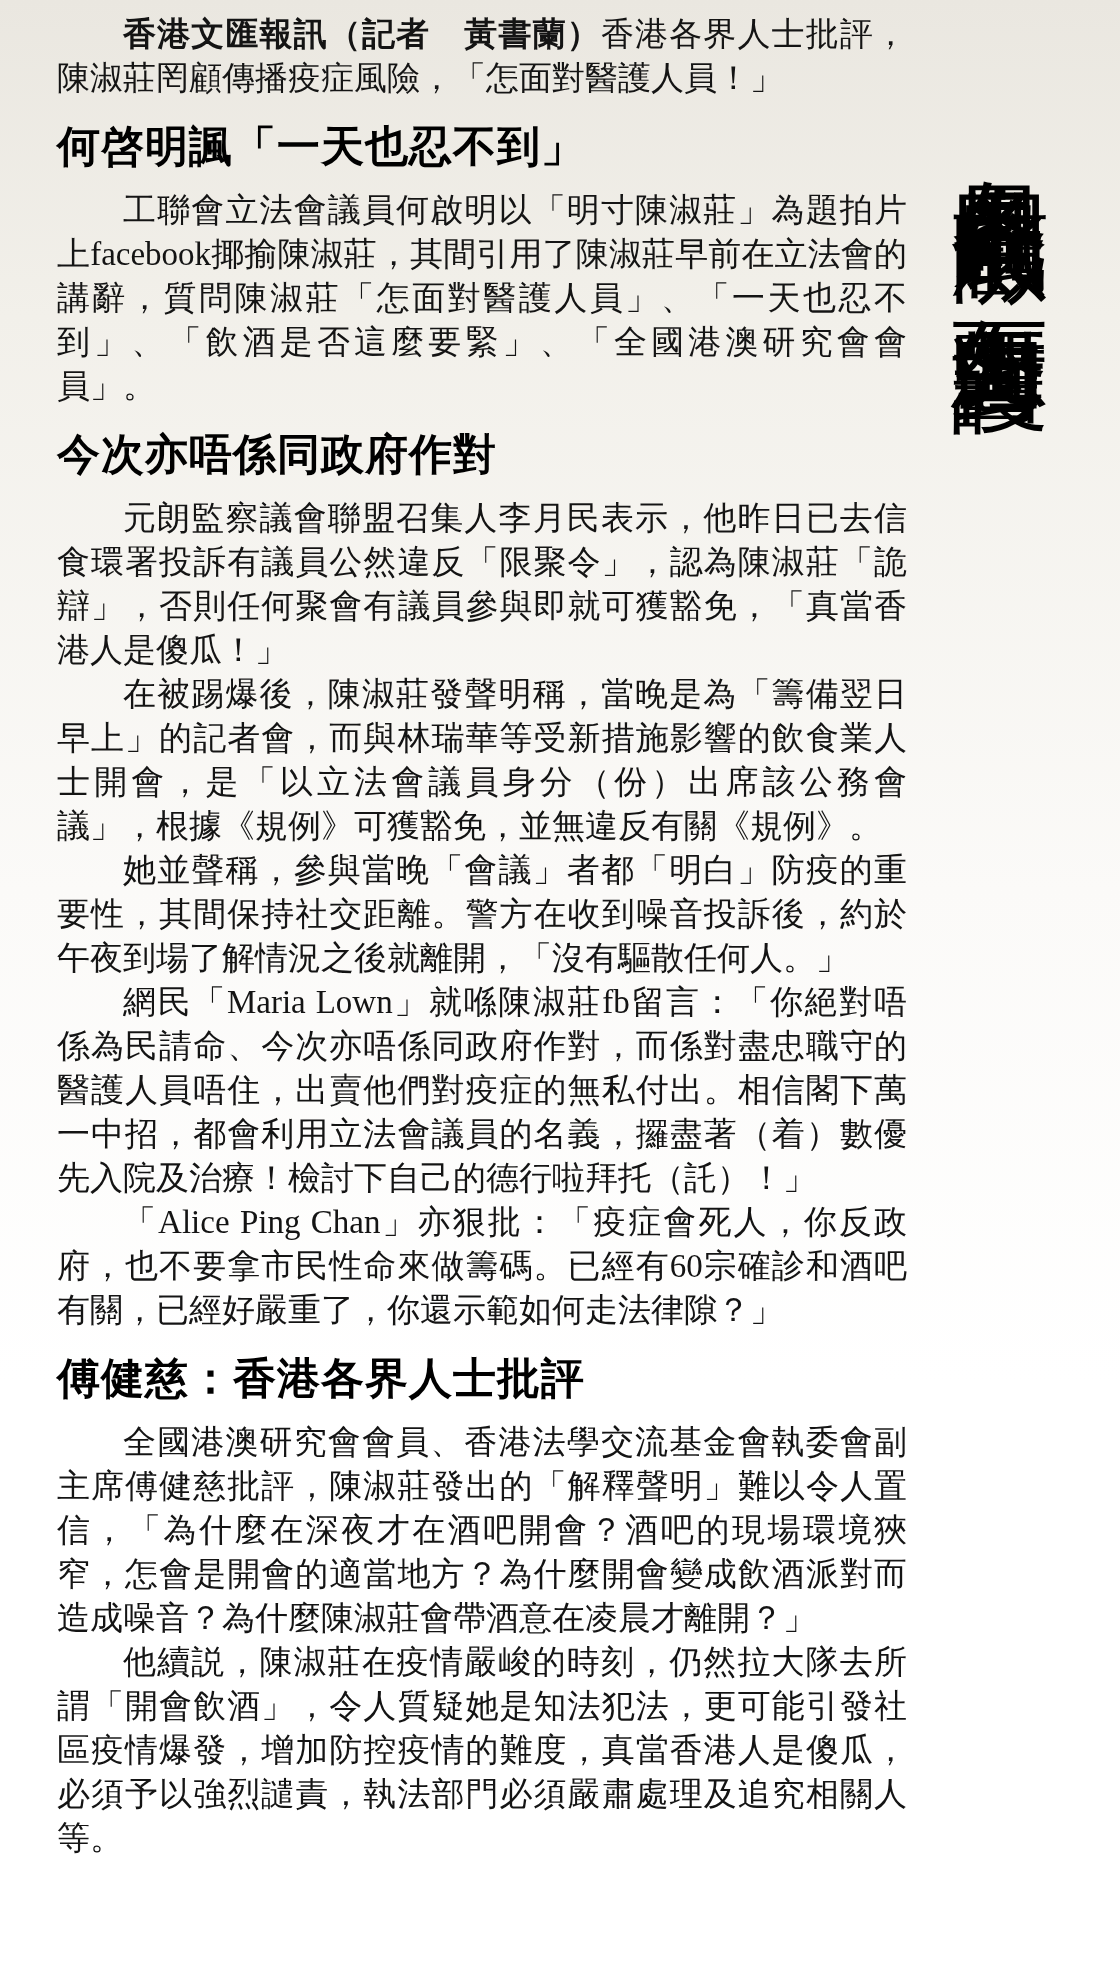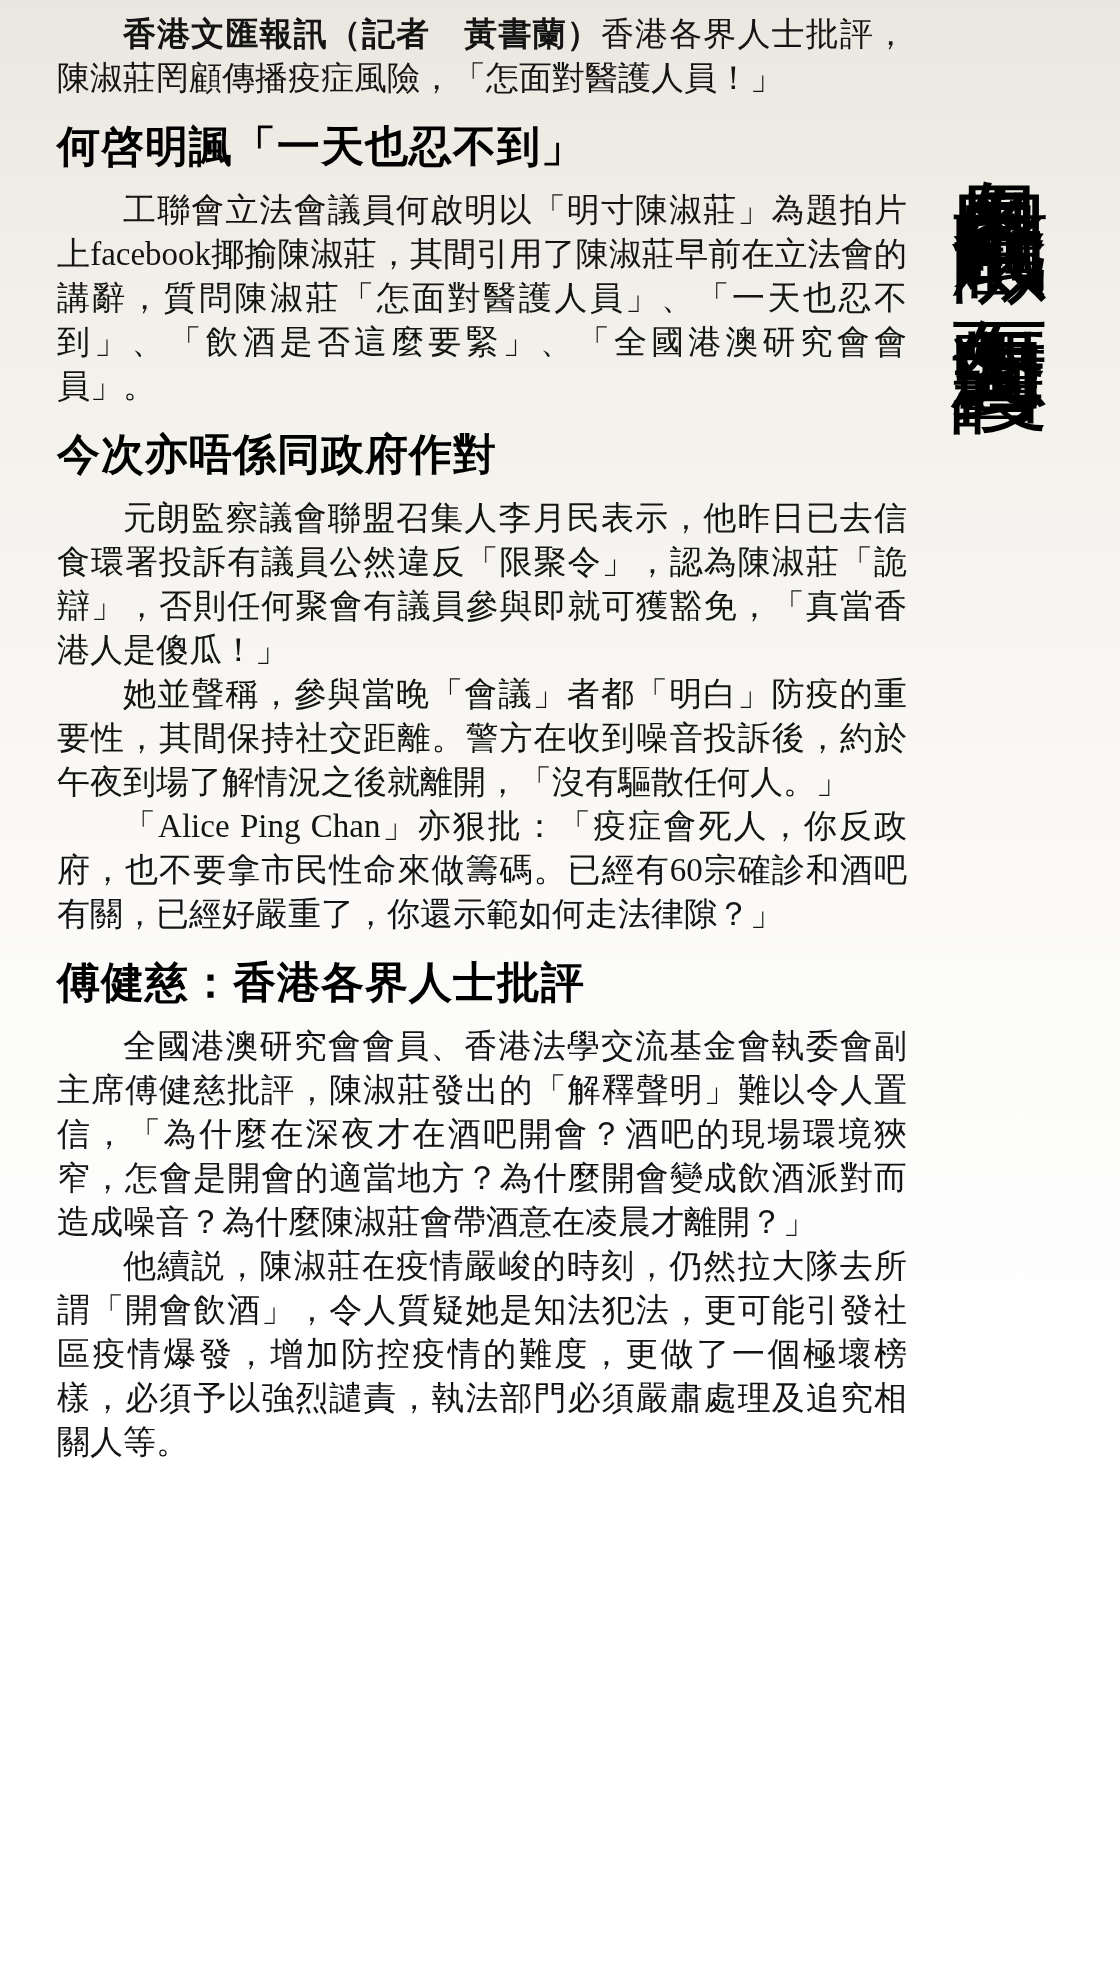--- a/index.html
+++ b/index.html
@@ -68,29 +68,31 @@
     <p class="lead"><span class="lead-bold">香港文匯報訊（記者　黃書蘭）</span><span>香港各界人士批評，陳淑莊罔顧傳播疫症風險，「怎面對醫護人員！」</span></p>
 
     <h2 class="section-heading">何啓明諷「一天也忍不到」</h2>
 
     <p>工聯會立法會議員何啟明以「明寸陳淑莊」為題拍片上facebook揶揄陳淑莊，其間引用了陳淑莊早前在立法會的講辭，質問陳淑莊「怎面對醫護人員」、「一天也忍不到」、「飲酒是否這麼要緊」、「全國港澳研究會會員」。</p>
 
     <h2 class="section-heading">今次亦唔係同政府作對</h2>
 
     <p>元朗監察議會聯盟召集人李月民表示，他昨日已去信食環署投訴有議員公然違反「限聚令」，認為陳淑莊「詭辯」，否則任何聚會有議員參與即就可獲豁免，「真當香港人是傻瓜！」</p>
 
+    <p>在被踢爆後，陳淑莊發聲明稱，當晚是為「籌備翌日早上」的記者會，而與林瑞華等受新措施影響的飲食業人士開會，是「以立法會議員身分（份）出席該公務會議」，根據《規例》可獲豁免，並無違反有關《規例》。</p>
 
     <p>她並聲稱，參與當晚「會議」者都「明白」防疫的重要性，其間保持社交距離。警方在收到噪音投訴後，約於午夜到場了解情況之後就離開，「沒有驅散任何人。」</p>
 
+    <p>網民「Maria Lown」就喺陳淑莊fb留言：「你絕對唔係為民請命、今次亦唔係同政府作對，而係對盡忠職守的醫護人員唔住，出賣他們對疫症的無私付出。相信閣下萬一中招，都會利用立法會議員的名義，攞盡著（着）數優先入院及治療！檢討下自己的德行啦拜托（託）！」</p>
 
     <p>「Alice Ping Chan」亦狠批：「疫症會死人，你反政府，也不要拿市民性命來做籌碼。已經有60宗確診和酒吧有關，已經好嚴重了，你還示範如何走法律隙？」</p>
 
     <h2 class="section-heading">傅健慈：香港各界人士批評</h2>
 
     <p>全國港澳研究會會員、香港法學交流基金會執委會副主席傅健慈批評，陳淑莊發出的「解釋聲明」難以令人置信，「為什麼在深夜才在酒吧開會？酒吧的現場環境狹窄，怎會是開會的適當地方？為什麼開會變成飲酒派對而造成噪音？為什麼陳淑莊會帶酒意在凌晨才離開？」</p>
 
-    <p>他續説，陳淑莊在疫情嚴峻的時刻，仍然拉大隊去所謂「開會飲酒」，令人質疑她是知法犯法，更可能引發社區疫情爆發，增加防控疫情的難度，更做了一個極壞榜樣，必須予以強烈譴責，執法部門必須嚴肅處理及追究相關人等。</p>
+    <p>他續説，陳淑莊在疫情嚴峻的時刻，仍然拉大隊去所謂「開會飲酒」，令人質疑她是知法犯法，更可能引發社區疫情爆發，增加防控疫情的難度，真當香港人是傻瓜，必須予以強烈譴責，執法部門必須嚴肅處理及追究相關人等。</p>
 
   </div>
 
   <div class="vertical-headline">各界批罔顧風險：怎面對醫護！</div>
 
 </div>
 
 </body></html>

